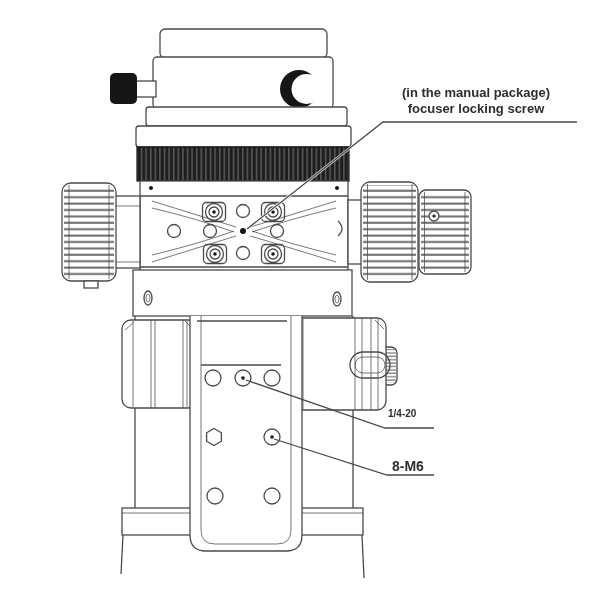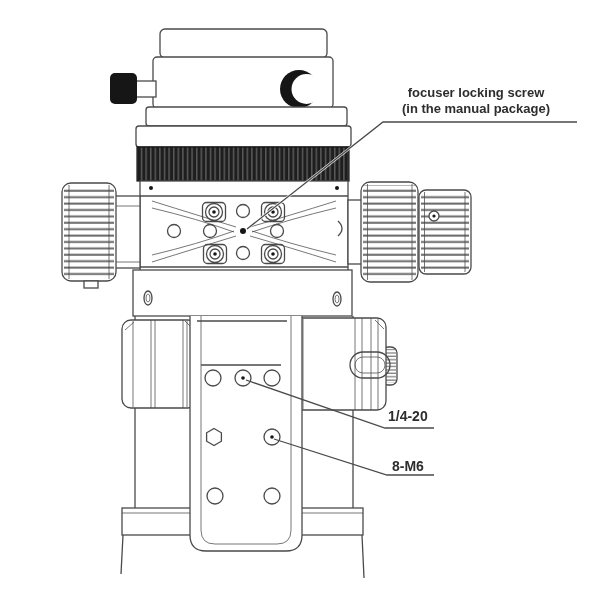--- a/index.html
+++ b/index.html
@@ -12,21 +12,21 @@
   }
   .stage svg{position:absolute;left:0;top:0;}
   
   .ln{fill:none;stroke:var(--line);stroke-width:1.3;}
   .lnt{stroke-width:1;opacity:.75;}
   .wh{fill:#fff;stroke:var(--line);stroke-width:1.3;}
   .dot{fill:var(--dark);stroke:none;}
   .dk{fill:var(--dark);stroke:none;}
   .anno{position:absolute;color:var(--text);font-weight:600;}
   .anno-lock{left:392px;top:85px;width:168px;text-align:center;font-size:13px;line-height:1.25;}
-  .anno-t1{left:388px;top:408px;font-size:14px;}
+  .anno-t1{left:388px;top:408px;font-size:10px;}
   .anno-t2{left:392px;top:458px;font-size:14px;}
 </style>
 </head>
 <body>
 
 <div class="stage">
 
 <svg width="600" height="600" viewBox="0 0 600 600">
   <defs>
     <pattern id="kv" patternUnits="userSpaceOnUse" width="4.6" height="40">
@@ -191,19 +191,19 @@
 
   <g>
     <path d="M577,122 H383 L247,229" fill="none" stroke="#ffffff" stroke-width="2.6" opacity="0.85"></path>
     <path class="ln" d="M577,122 H383 L247,229" stroke-width="1.1"></path>
     <path class="ln" d="M246,380 L385,428 H434" stroke-width="1.1"></path>
     <path class="ln" d="M274,439 L387,475 H434" stroke-width="1.1"></path>
   </g>
 </svg>
 
 <div class="anno anno-lock">
+  <div>(in the manual package)</div>
   <div>focuser locking screw</div>
-  <div>(in the manual package)</div>
 </div>
 <div class="anno anno-t1">1/4-20</div>
 <div class="anno anno-t2">8-M6</div>
 
 </div>
 
 </body></html>

